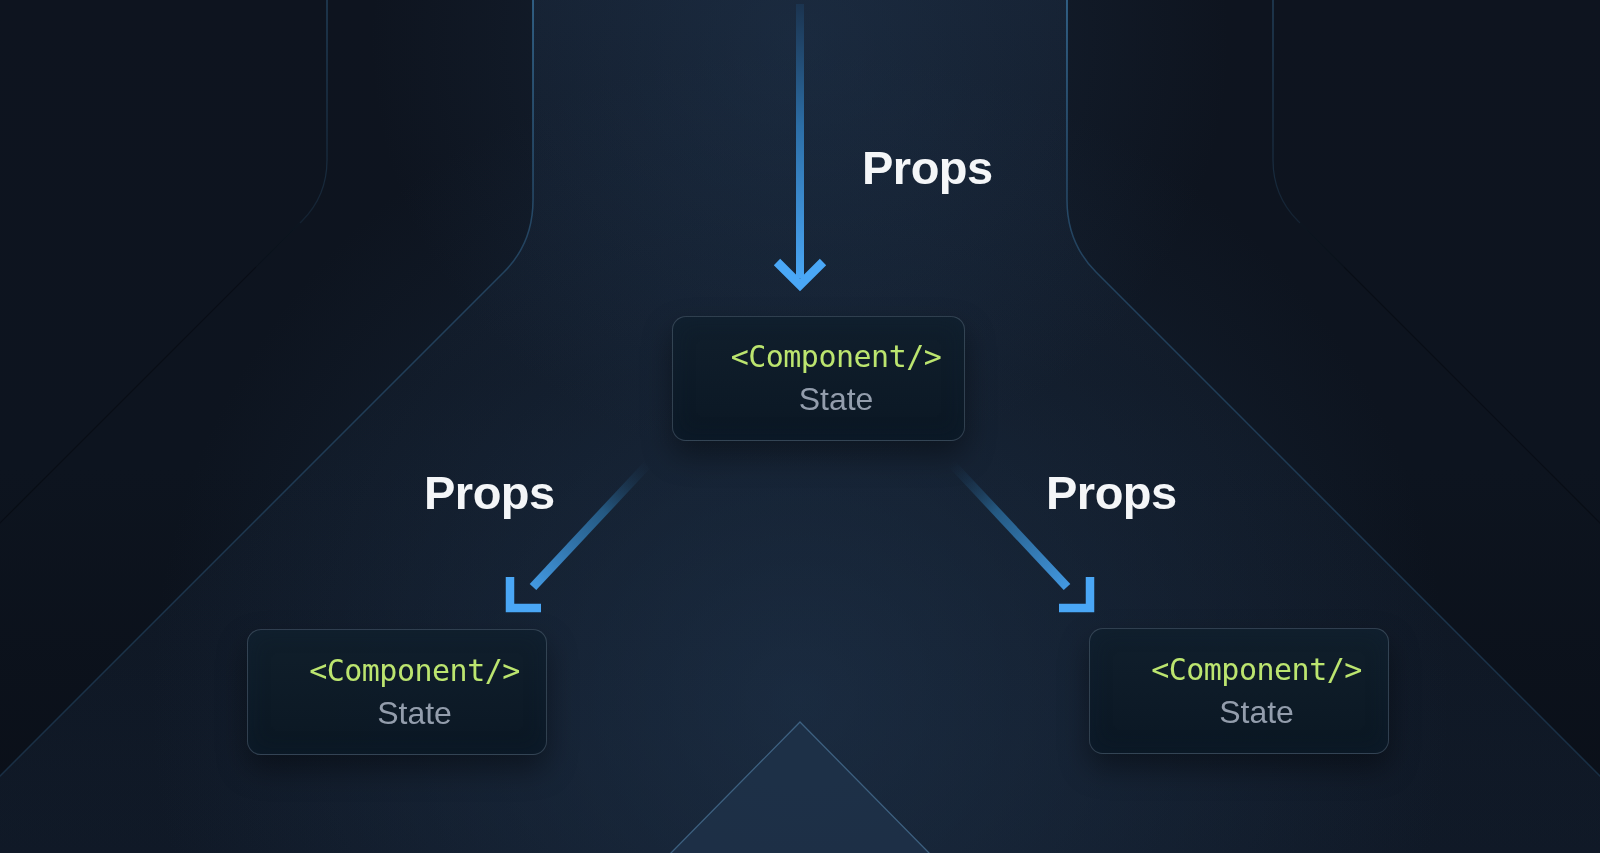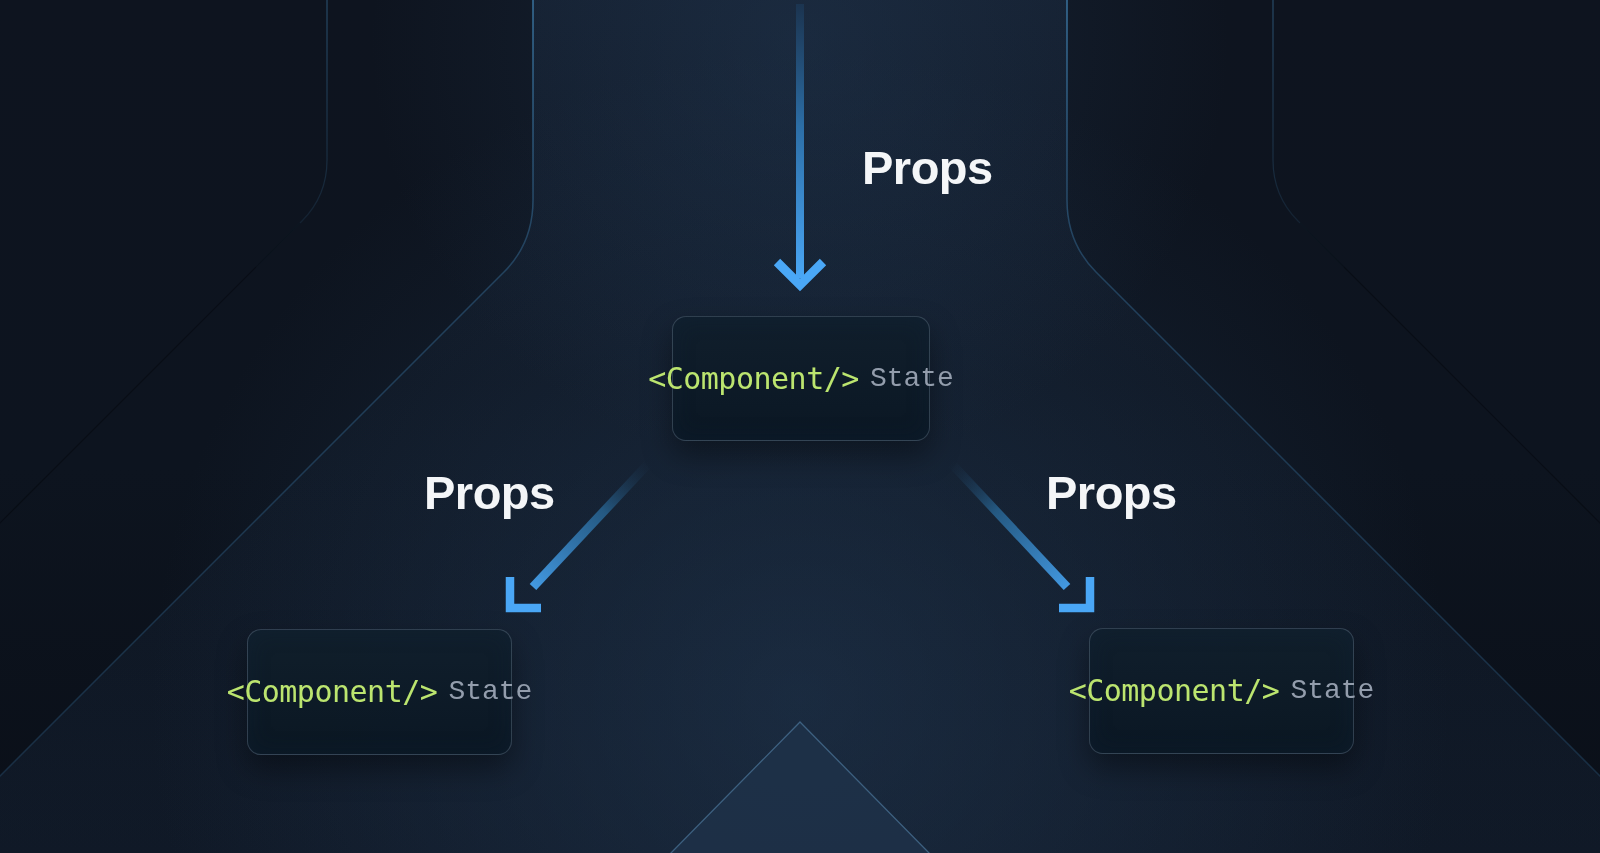--- a/index.html
+++ b/index.html
@@ -6,37 +6,38 @@
   .stage{
     position:relative;
     width:1600px;height:853px;
     overflow:hidden;
     background:#be185d;
     font-family:"Liberation Sans",sans-serif;
   }
   .bg-art{position:absolute;inset:0;z-index:0;}
   .node{
     position:absolute;z-index:2;
-    display:flex;flex-direction:row;align-items:center;justify-content:center;
+    display:flex;flex-direction:column;align-items:center;justify-content:center;
     gap:11px;
     border-radius:14px;
     background:linear-gradient(180deg,rgba(17,31,44,0.96) 0%,rgba(11,23,35,0.96) 100%);
     border:1px solid rgba(128,148,172,0.32);
     box-shadow:0 14px 30px rgba(0,0,0,0.38), inset 0 0 22px rgba(18,38,58,0.30);
+    padding-left:35px;
   }
   .node-tag{
     font-family:"DejaVu Sans Mono",monospace;
     font-size:30px;line-height:1;
     color:#bce56f;
     letter-spacing:-0.5px;
     white-space:pre;
   }
   .node-state{
-    font-family:Liberation Mono, monospace;
-    font-size:28px;line-height:1;
+    font-family:Liberation Sans, sans-serif;
+    font-size:32px;line-height:1;
     color:#939dac;
   }
   .props-label{
     position:absolute;z-index:2;
     font-size:47px;line-height:1.15;
     font-weight:700;
     color:#f4f6f8;
     letter-spacing:-0.5px;
   }
   .pos-node-parent{left:672px;top:316px;width:256px;height:123px;}

